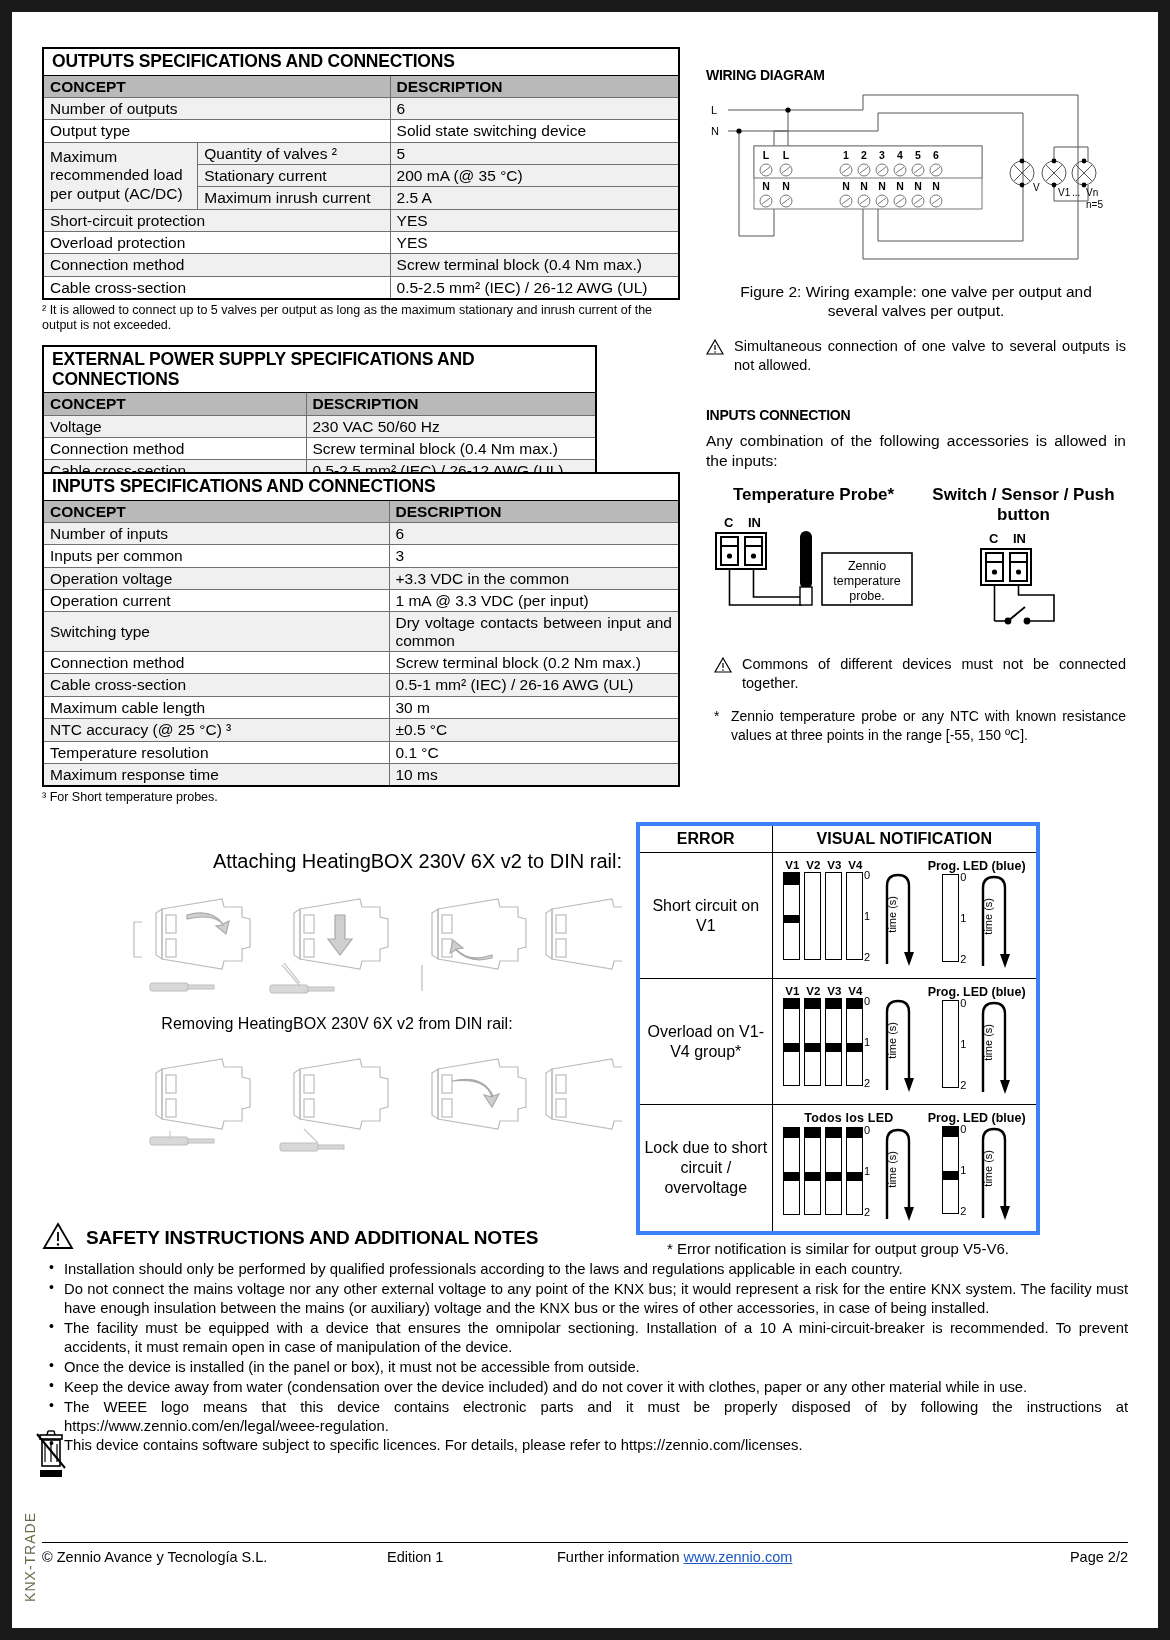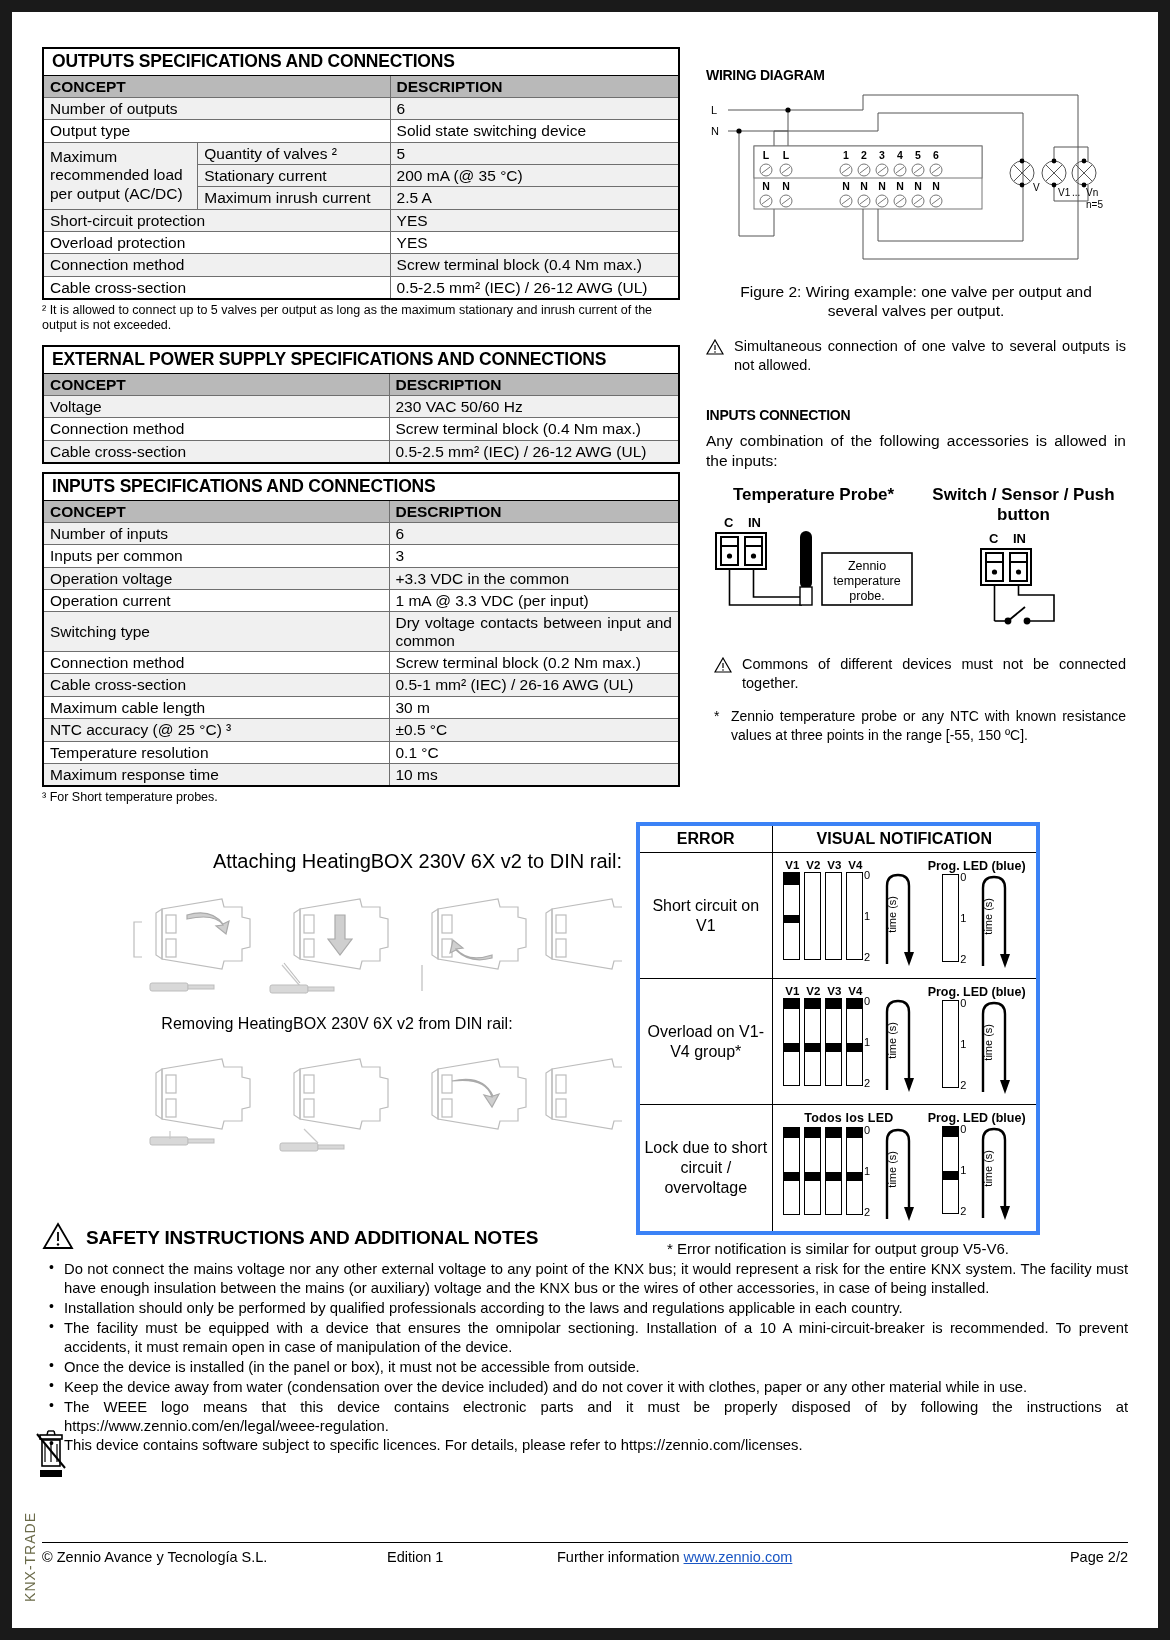--- a/index.html
+++ b/index.html
@@ -127,21 +127,21 @@
       </tr>
       <tr class="row-pl">
         <td colspan="2">Cable cross-section</td>
         <td>0.5-2.5 mm² (IEC) / 26-12 AWG (UL)</td>
       </tr>
     </tbody>
       </table>
     <div class="fnote">² It is allowed to connect up to 5 valves per output as long as the maximum stationary and inrush current of the output is not exceeded.</div>
   </div>
 
-  <div class="tbl-wrap" style="left:30px; top:333px; width:638px;">
+  <div class="tbl-wrap" style="left:30px; top:333px; width:555px;">
     <table class="spec-table">
       <tbody>
           <tr class="tbl-title">
             <td colspan="2">EXTERNAL POWER SUPPLY SPECIFICATIONS AND CONNECTIONS</td>
           </tr>
       <tr class="tbl-head">
         <td>CONCEPT</td>
         <td style="width:290px">DESCRIPTION</td>
       </tr>
       <tr class="row-alt">
@@ -724,22 +724,22 @@
         <svg width="32" height="28" viewBox="0 0 32 28">
           <polygon points="16,2 30,26 2,26" fill="none" stroke="#000" stroke-width="1.8"></polygon>
           <line x1="16" y1="10" x2="16" y2="19" stroke="#000" stroke-width="1.8"></line>
           <circle cx="16" cy="22.5" r="1.2" fill="#000"></circle>
         </svg>
       </span>
       <span class="safety-title">SAFETY INSTRUCTIONS AND ADDITIONAL NOTES</span>
     </div>
 
     <ul class="safety">
+      <li>Installation should only be performed by qualified professionals according to the laws and regulations applicable in each country.</li>
       <li>Do not connect the mains voltage nor any other external voltage to any point of the KNX bus; it would represent a risk for the entire KNX system. The facility must have enough insulation between the mains (or auxiliary) voltage and the KNX bus or the wires of other accessories, in case of being installed.</li>
-      <li>Installation should only be performed by qualified professionals according to the laws and regulations applicable in each country.</li>
       <li>The facility must be equipped with a device that ensures the omnipolar sectioning. Installation of a 10 A mini-circuit-breaker is recommended. To prevent accidents, it must remain open in case of manipulation of the device.</li>
       <li>Once the device is installed (in the panel or box), it must not be accessible from outside.</li>
       <li>Keep the device away from water (condensation over the device included) and do not cover it with clothes, paper or any other material while in use.</li>
       <li>The WEEE logo means that this device contains electronic parts and it must be properly disposed of by following the instructions at https://www.zennio.com/en/legal/weee-regulation.</li>
       <li>This device contains software subject to specific licences. For details, please refer to https://zennio.com/licenses.</li>
     </ul>
   </div>
 
   <div style="position:absolute; left:22px; top:1418px;">
     <svg width="34" height="48" viewBox="0 0 34 48">

